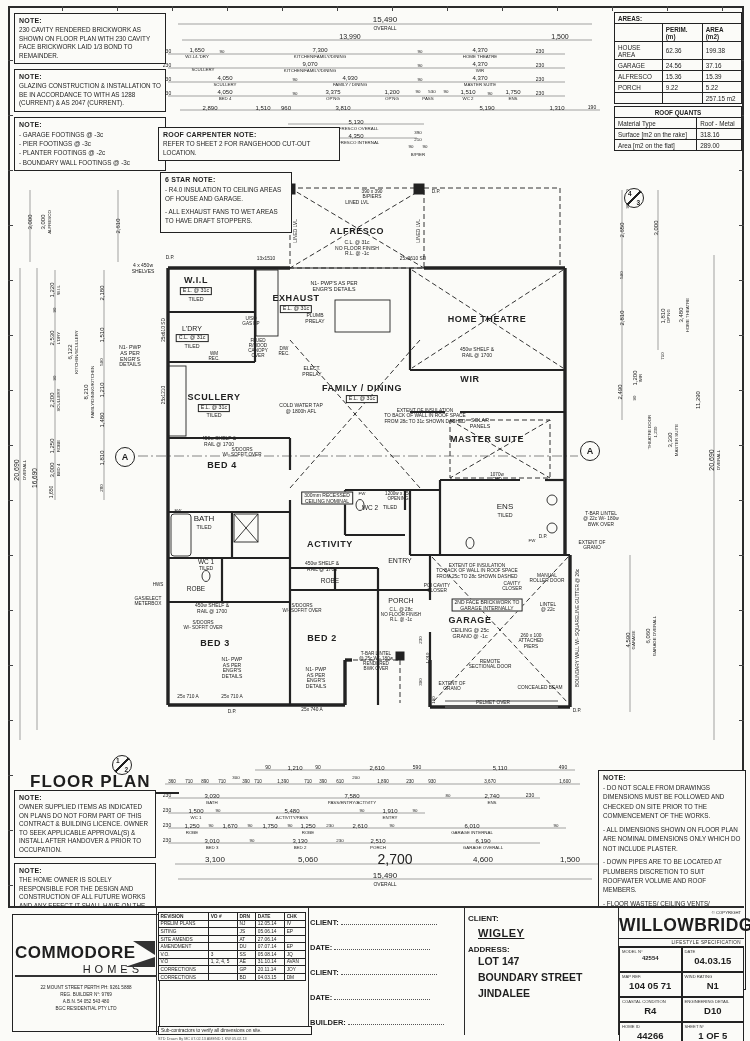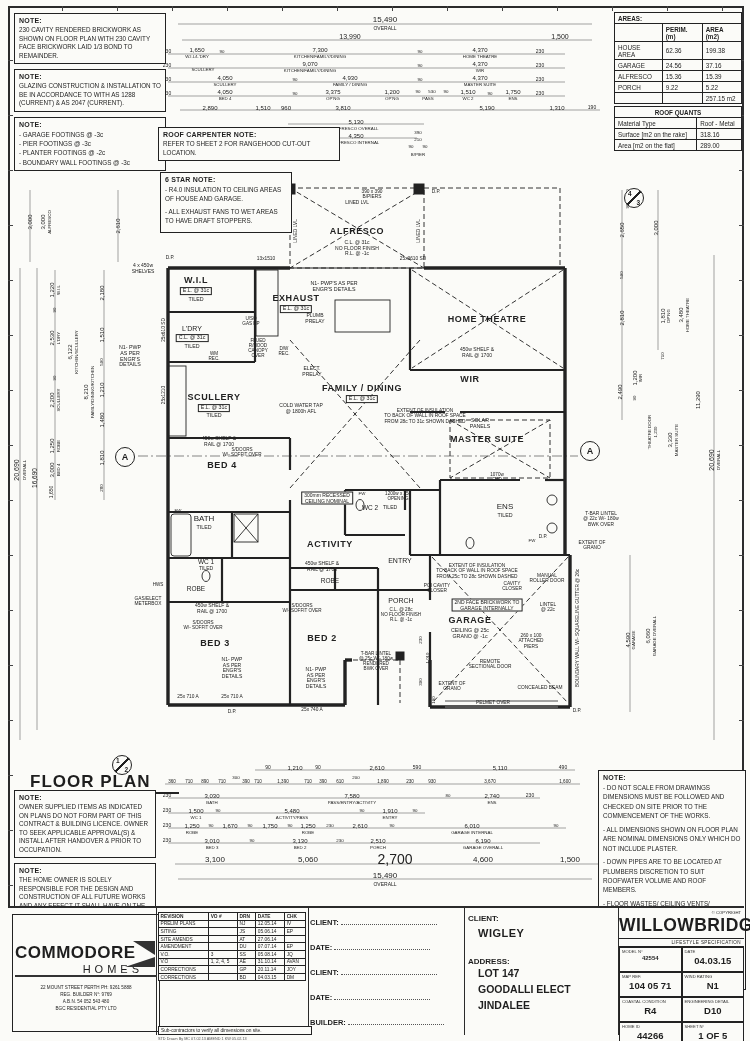--- a/index.html
+++ b/index.html
@@ -44,21 +44,21 @@
   #logo .laddr{font-size:4.6px;text-align:center;margin-top:8px;line-height:1.5;}
   #revtable{left:150px;top:4px;width:148px;}
   #revtable td,#revtable th{font-size:4.8px;padding:.8px 1.5px;}
   #rev-footnote{position:absolute;left:150px;top:118px;width:148px;font-size:4.8px;border:1px solid #222;padding:1px 2px;background:#fbfbf8;}
   #rev-fineprint{position:absolute;left:150px;top:129px;width:160px;font-size:3.8px;color:#555;}
   #signcol{position:absolute;left:302px;top:8px;width:152px;}
   .sigrow{font-size:7.5px;font-weight:bold;margin-bottom:14px;white-space:nowrap;}
   .sigdots{display:inline-block;width:96px;border-bottom:1.2px dotted #555;height:8px;}
   #clientcol{position:absolute;left:460px;top:6px;width:144px;}
   #clientcol .cl{font-size:8px;font-weight:bold;}
-  #clientcol .cv{font-size:11px;font-weight:bold;letter-spacing:.5px;margin:4px 0 18px 10px;}
+  #clientcol .cv{font-size:11px;font-weight:bold;letter-spacing:.5px;margin:4px 0 6px 10px;text-decoration:underline;}
   #clientcol .addr{font-size:10.5px;font-weight:bold;margin-left:10px;line-height:1.5;}
   #brandcol{position:absolute;left:610px;top:0;right:0;bottom:0;border-left:1.6px solid #2b2b2b;}
   #brandcol .cop{font-size:4.2px;text-align:right;padding:2px 3px 0 0;}
   #brandcol .bname{font-size:17.5px;font-weight:bold;text-align:center;letter-spacing:.4px;border-bottom:1.2px solid #222;padding-bottom:2px;}
   #brandcol .btag{font-size:4.6px;text-align:right;padding:1px 3px;border-bottom:1px solid #222;letter-spacing:.4px;}
   .bgrid{display:grid;grid-template-columns:1fr 1fr;}
   .bcell{border:.8px solid #222;height:23px;position:relative;}
   .bcell .bl{font-size:4.2px;padding:1px 2px;color:#333;}
   .bcell .bv{font-size:9.5px;font-weight:bold;text-align:center;}
   .bcell .bv.small{font-size:6px;}
@@ -800,21 +800,21 @@
         <div class="sigrow"><span>DATE: </span><span class="sigdots"></span></div>
         <div class="sigrow"><span>BUILDER: </span><span class="sigdots"></span></div>
       </div>
 
     <div id="clientcol">
       <div class="cl">CLIENT:</div>
       <div class="cv">WIGLEY</div>
       <div class="cl">ADDRESS:</div>
       <div class="addr" id="client-address">
           <div>LOT 147</div>
-          <div>GOODALLI ELECT</div>
+          <div>BOUNDARY STREET</div>
           <div>JINDALEE</div>
         </div>
     </div>
 
     <div id="brandcol">
       <div class="cop">© COPYRIGHT</div>
       <div class="bname">WILLOWBRIDGE</div>
       <div class="btag">LIFESTYLE SPECIFICATION</div>
       <div class="bgrid" id="brand-grid">
           <div class="bcell">

